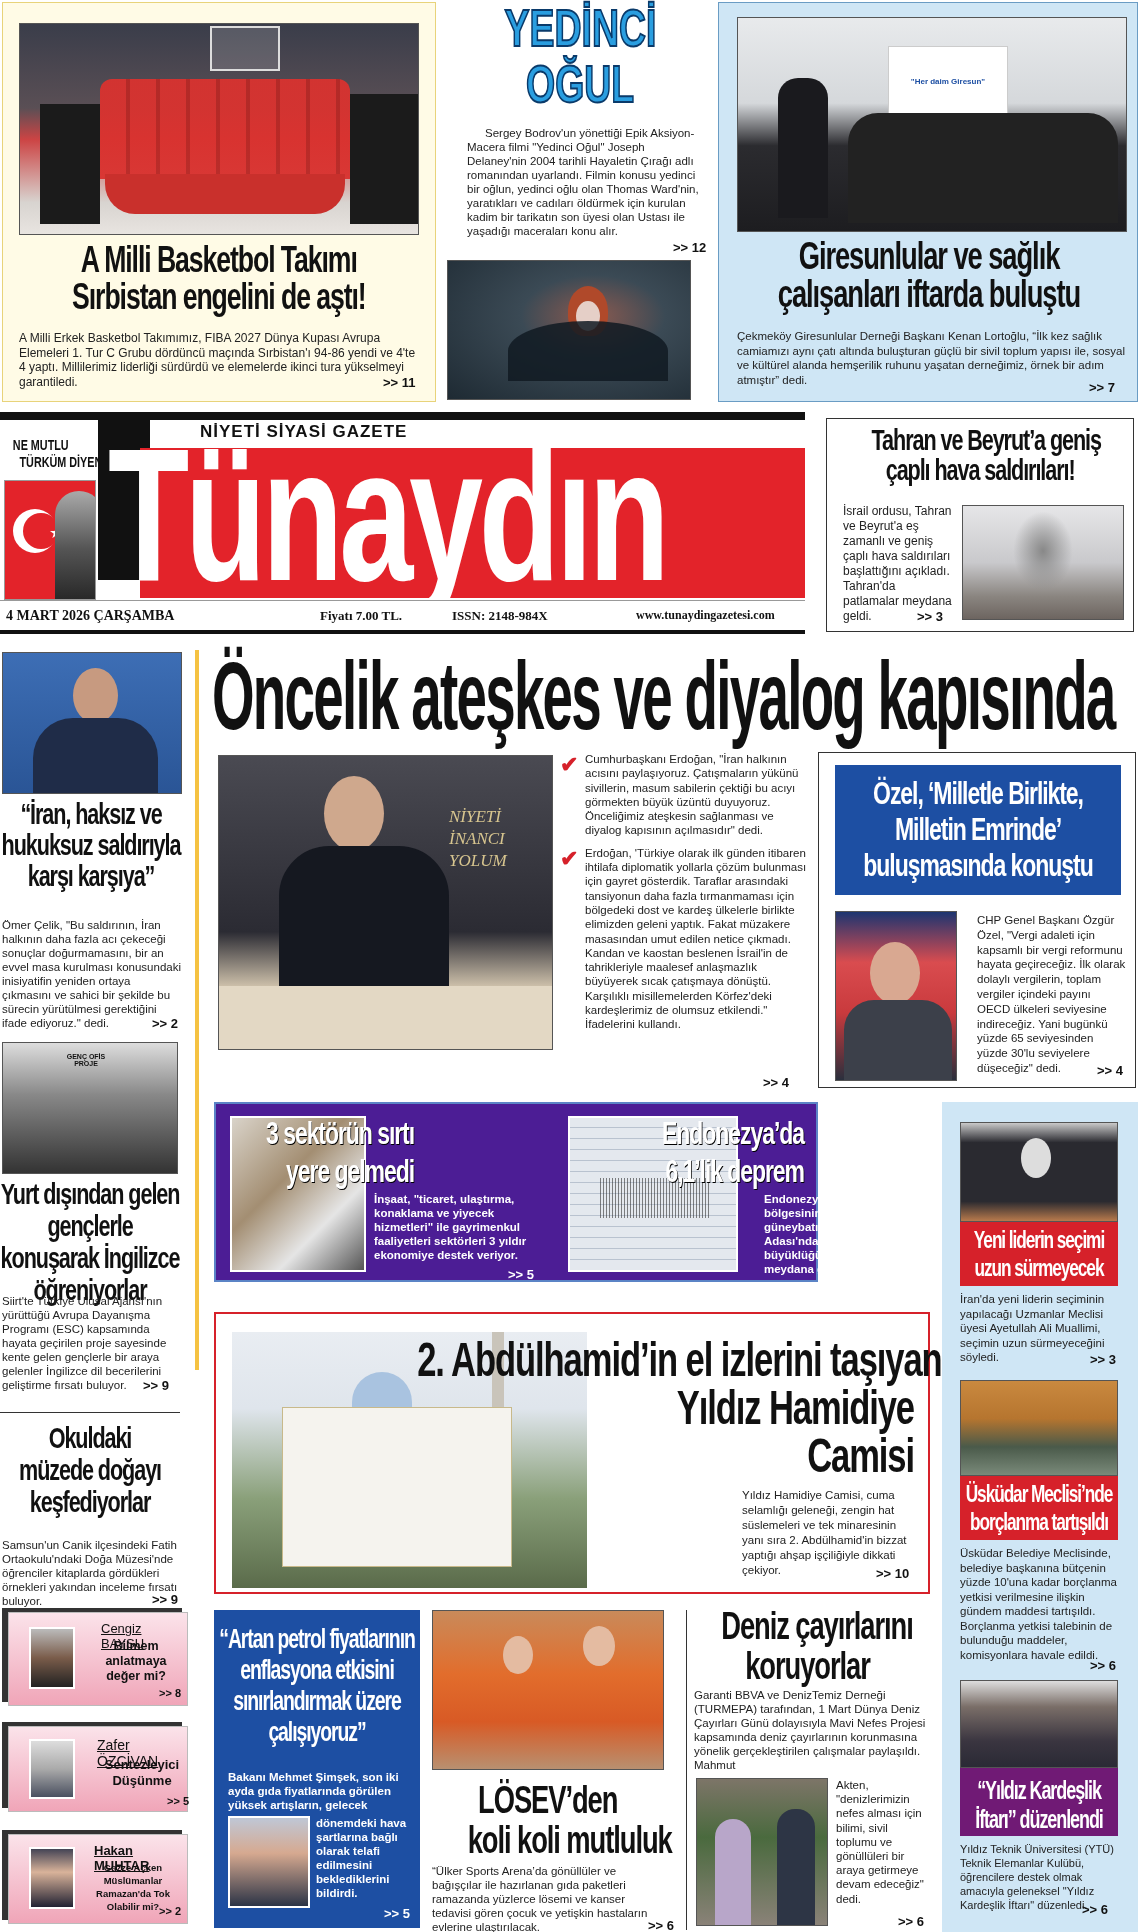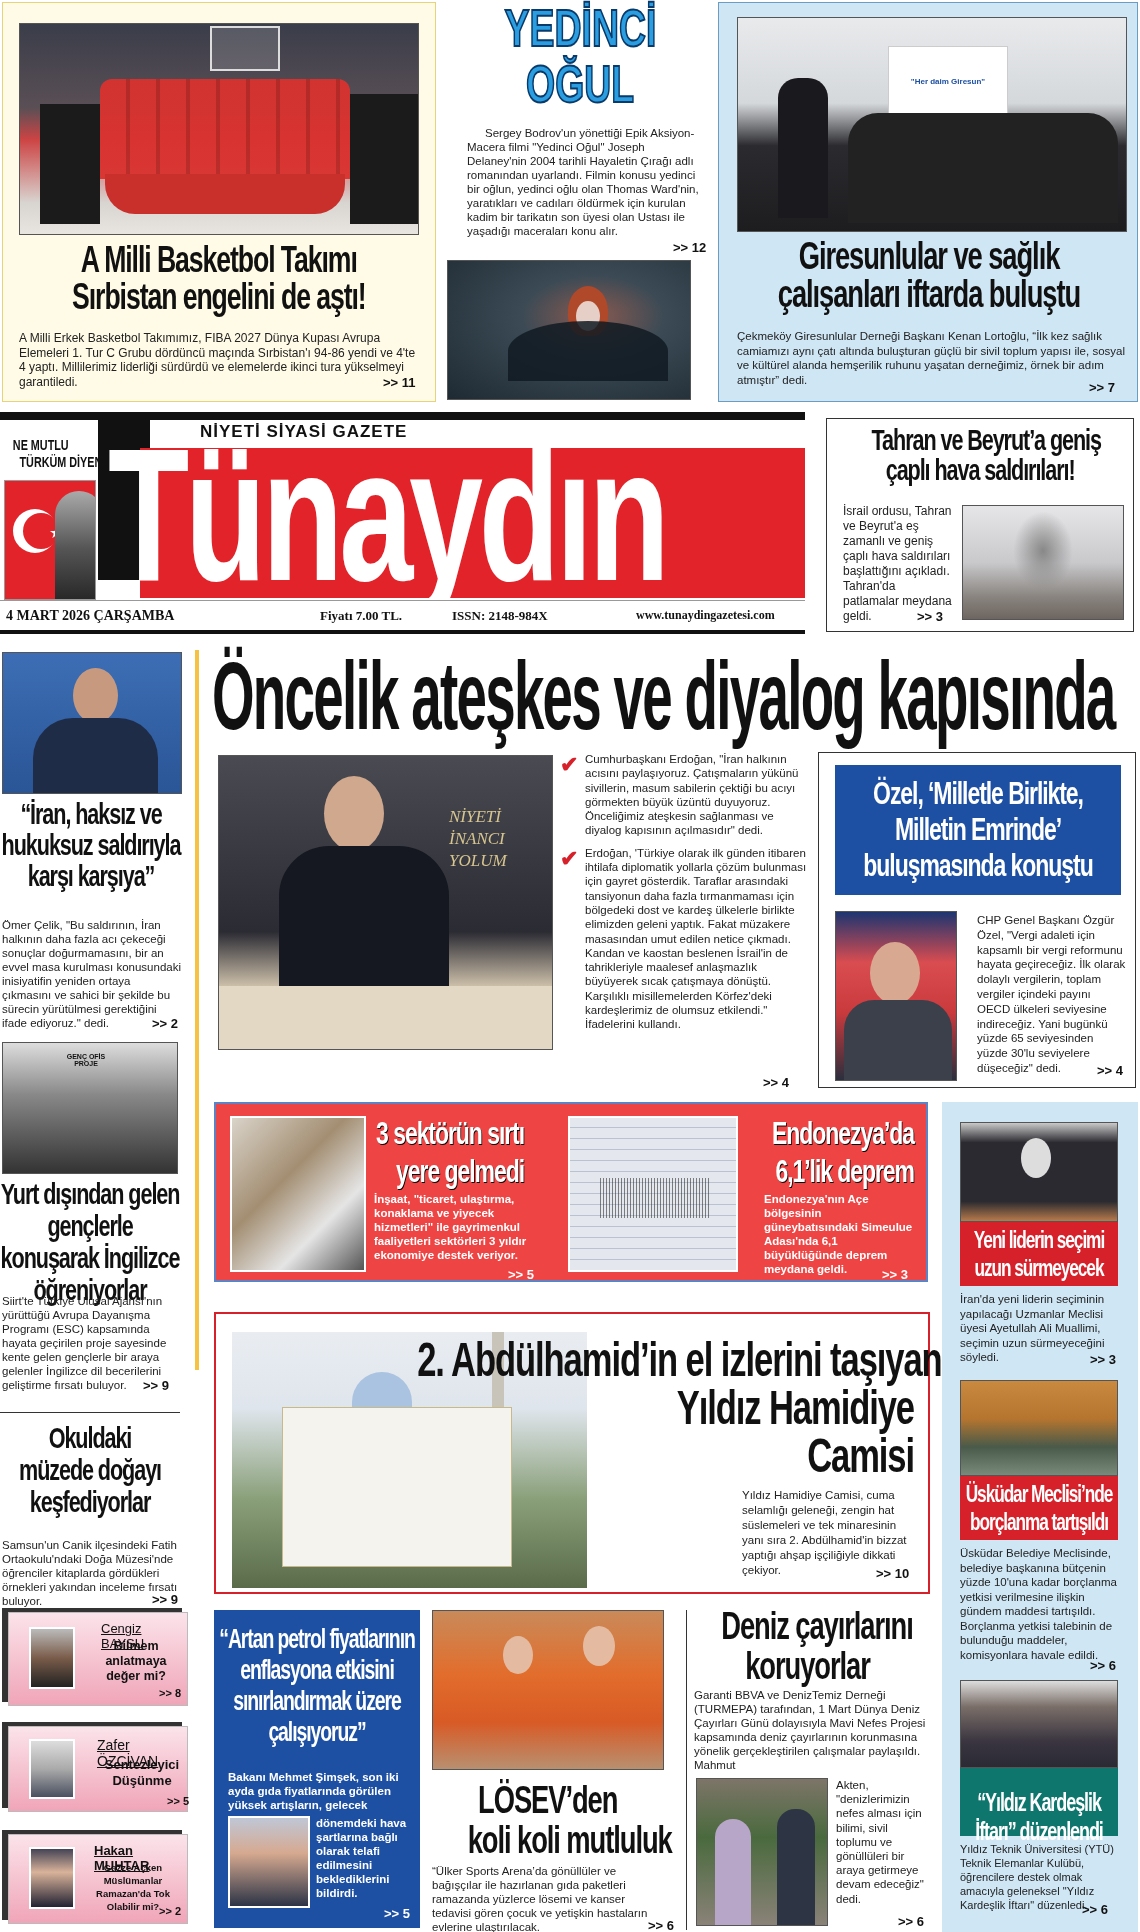--- a/index.html
+++ b/index.html
@@ -182,21 +182,21 @@
     <div class="narrow" style="white-space:normal;width:380px;margin-left:-47px">Özel, ‘Milletle Birlikte, Milletin Emrinde’ buluşmasında konuştu</div>
   </div>
   <div class="photo" style="left:16px;top:158px;width:122px;height:170px;background:linear-gradient(180deg,#1d3570 0%,#d94c4f 30%,#c93a3d 60%,#2a2f3d 100%)">
     <div class="abs" style="left:34px;top:30px;width:50px;height:62px;border-radius:50%;background:#d9a891"></div>
     <div class="abs" style="left:8px;top:88px;width:108px;height:82px;background:#3c404a;border-radius:30px 30px 0 0"></div>
   </div>
   <div class="abs body" style="left:158px;top:160px;width:150px;font-size:11.5px;line-height:14.8px">CHP Genel Başkanı Özgür Özel, "Vergi adaleti için kapsamlı bir vergi reformunu hayata geçireceğiz. İlk olarak dolaylı vergilerin, toplam vergiler içindeki payını OECD ülkeleri seviyesine indireceğiz. Yani bugünkü yüzde 65 seviyesinden yüzde 30'lu seviyelere düşeceğiz" dedi.</div>
   <div class="abs ref" style="left:278px;top:310px">&gt;&gt; 4</div>
 </div>
 
-<div class="abs" style="left:214px;top:1102px;width:714px;height:180px;background:#ef4444;border:2px solid #5b84c6">
+<div class="abs" style="left:214px;top:1102px;width:604px;height:180px;background:#4c1d95;border:2px solid #5b84c6">
   <div class="photo" style="left:14px;top:12px;width:136px;height:156px;background:linear-gradient(135deg,#d9d3c9 0%,#a38e72 40%,#e5e5e5 70%,#555 100%);border:2px solid #fff"></div>
   <div class="abs hl" style="right:402px;top:10px;font-size:32px;line-height:38px;color:#fff;text-align:right;width:220px;text-shadow:1px 1px 0 #000">
     <div class="narrowR" style="display:block;text-align:right">3 sektörün sırtı</div>
     <div class="narrowR" style="display:block;text-align:right">yere gelmedi</div>
   </div>
   <div class="abs" style="left:158px;top:88px;width:160px;color:#fff;font-weight:bold;font-size:11.5px;line-height:14px">İnşaat, "ticaret, ulaştırma, konaklama ve yiyecek hizmetleri" ile gayrimenkul faaliyetleri sektörleri 3 yıldır ekonomiye destek veriyor.</div>
   <div class="abs ref" style="left:292px;top:163px;color:#fff">&gt;&gt; 5</div>
 
   <div class="photo" style="left:352px;top:12px;width:170px;height:156px;background:repeating-linear-gradient(0deg,#e4e8ee 0 10px,#b9c2cf 10px 11px),#dde3ea;border:2px solid #fff">
     <div class="abs" style="left:30px;top:60px;width:110px;height:40px;background:repeating-linear-gradient(90deg,#333 0 1px,transparent 1px 3px);opacity:0.6"></div>
@@ -235,21 +235,21 @@
   <div class="abs ref" style="left:148px;top:250px">&gt;&gt; 3</div>
 
   <div class="photo" style="left:18px;top:278px;width:158px;height:96px;background:linear-gradient(180deg,#c9893f 0%,#b6752f 40%,#4a5a4a 70%,#7a8a7a 100%)"></div>
   <div class="abs hl center" style="left:18px;top:374px;width:158px;height:64px;background:#d6212a;color:#fff;font-size:24px;line-height:28px;padding-top:4px">
     <div class="narrow" style="white-space:normal;width:210px;margin-left:-26px">Üsküdar Meclisi’nde borçlanma tartışıldı</div>
   </div>
   <div class="abs body" style="left:18px;top:444px;width:162px;font-size:11.5px;line-height:14.5px">Üsküdar Belediye Meclisinde, belediye başkanına bütçenin yüzde 10'una kadar borçlanma yetkisi verilmesine ilişkin gündem maddesi tartışıldı. Borçlanma yetkisi talebinin de bulunduğu  maddeler, komisyonlara havale edildi.</div>
   <div class="abs ref" style="left:148px;top:556px">&gt;&gt; 6</div>
 
   <div class="photo" style="left:18px;top:578px;width:158px;height:88px;background:linear-gradient(180deg,#ddd 0%,#7a6e68 30%,#3a3540 70%,#2a2a35 100%)"></div>
-  <div class="abs hl center" style="left:18px;top:666px;width:158px;height:68px;background:#0f766e;color:#fff;font-size:25px;line-height:29px;padding-top:20px">
+  <div class="abs hl center" style="left:18px;top:666px;width:158px;height:68px;background:#701a75;color:#fff;font-size:25px;line-height:29px;padding-top:8px">
     <div class="narrow" style="white-space:normal;width:210px;margin-left:-26px">“Yıldız Kardeşlik İftarı” düzenlendi</div>
   </div>
   <div class="abs body" style="left:18px;top:740px;width:162px;font-size:11px;line-height:14px">Yıldız Teknik Üniversitesi (YTÜ) Teknik Elemanlar Kulübü, öğrencilere destek olmak amacıyla geleneksel "Yıldız Kardeşlik İftarı" düzenledi.</div>
   <div class="abs ref" style="left:140px;top:800px">&gt;&gt; 6</div>
 </div>
 
 <div class="abs" style="left:214px;top:1610px;width:206px;height:318px;background:#1d4fa3">
   <div class="abs hl center" style="left:0;top:14px;width:206px;font-size:27px;line-height:31px;color:#fff">
     <div class="narrow" style="white-space:normal;width:290px;margin-left:-42px">“Artan petrol fiyatlarının enflasyona etkisini sınırlandırmak üzere çalışıyoruz”</div>
   </div>

